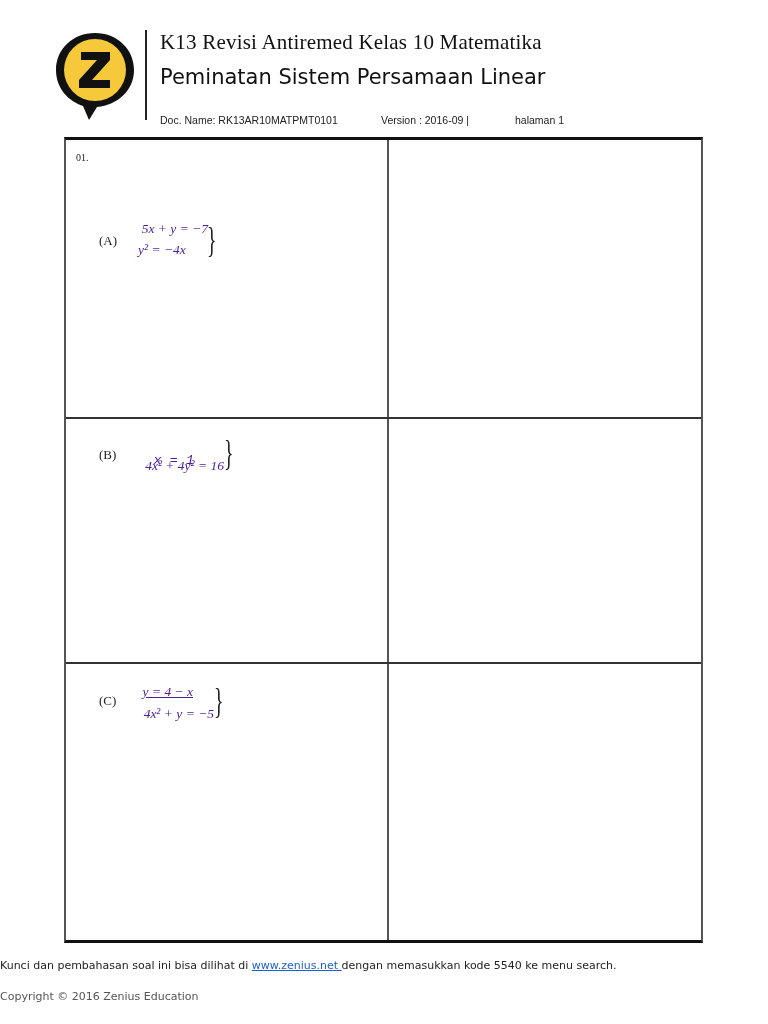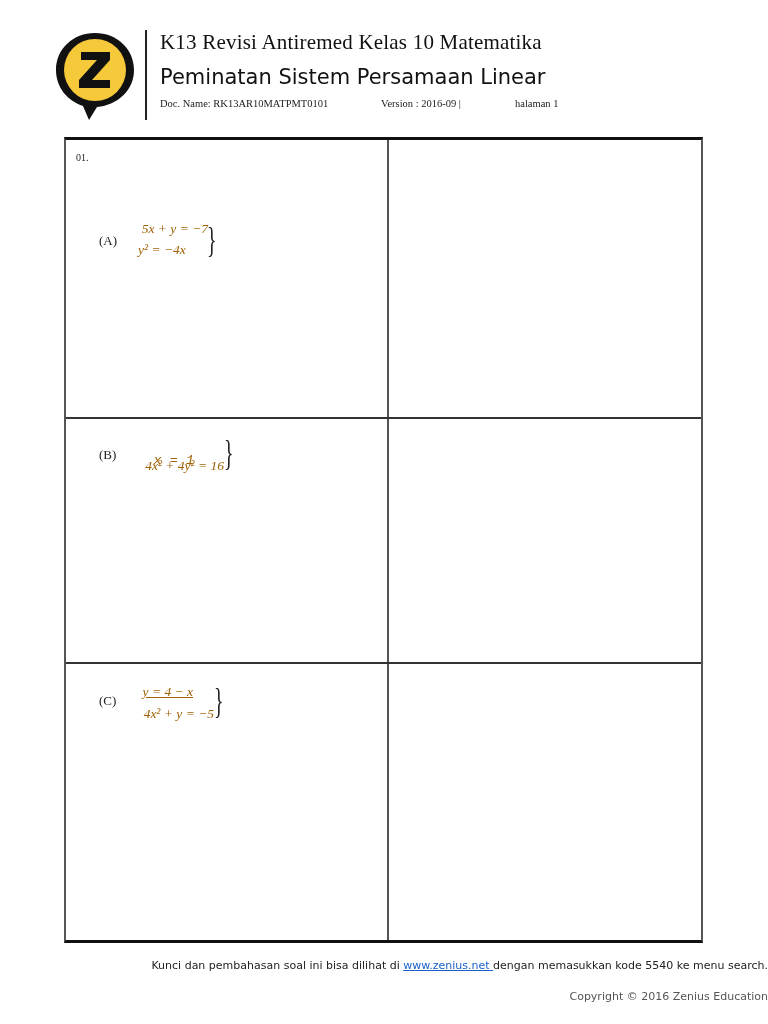--- a/index.html
+++ b/index.html
@@ -3,41 +3,41 @@
   <meta charset="utf-8">
   <style>
     html, body { margin: 0; padding: 0; background: #ffffff; }
     body { width: 768px; height: 1024px; position: relative; overflow: hidden; color: #111; }
 
     .logo { position: absolute; left: 53px; top: 30px; width: 84px; height: 92px; }
     .header-rule { position: absolute; left: 145px; top: 30px; width: 2px; height: 90px; background: #222; }
 
     .title { position: absolute; left: 160px; top: 30px; font-family: Liberation Serif, serif; font-size: 21px; letter-spacing: 0.2px; color: #111; white-space: nowrap; }
     .subtitle { position: absolute; left: 160px; top: 65px; font-family: "DejaVu Sans", sans-serif; font-size: 21px; color: #111; white-space: nowrap; }
-    .meta { position: absolute; left: 160px; top: 98px; font-family: Liberation Serif, serif; font-size: 10.5px; color: #222; white-space: nowrap; }
+    .meta { position: absolute; left: 160px; top: 114px; font-family: Liberation Sans, sans-serif; font-size: 10.5px; color: #222; white-space: nowrap; }
     .meta span { display: inline-block; }
     .meta .docname { width: 221px; }
     .meta .version { width: 134px; }
 
     .grid { position: absolute; left: 64px; top: 137px; width: 639px; height: 806px; box-sizing: border-box;
             border-top: 3px solid #111; border-bottom: 3px solid #111; border-left: 2px solid #555; border-right: 2px solid #555; }
     .vdiv { position: absolute; left: 321px; top: 0; width: 2px; height: 100%; background: #555; }
     .hdiv { position: absolute; left: 0; width: 100%; height: 2px; background: #333; }
     .hdiv.r1 { top: 277px; }
     .hdiv.r2 { top: 522px; }
 
     .qtext { position: absolute; font-family: "Liberation Serif", serif; font-size: 10px; color: #222; line-height: 17px; }
     .q-num { left: 10px; top: 9px; }
     .q-body { left: 32px; top: 9px; width: 270px; }
 
     .opt-label { position: absolute; font-family: "Liberation Serif", serif; font-size: 13px; color: #222; }
-    .eq { position: absolute; font-family: "Liberation Serif", serif; font-style: italic; font-size: 13.5px; color: #a16207; line-height: 17px; text-align: right; }
+    .eq { position: absolute; font-family: "Liberation Serif", serif; font-style: italic; font-size: 13.5px; color: #4c1d95; line-height: 17px; text-align: right; }
     .brace { position: absolute; font-family: "Liberation Serif", serif; font-size: 36px; line-height: 36px; color: #222; transform: scaleX(0.55); transform-origin: left center; }
 
-    .footer { position: absolute; left: 0; width: 768px; text-align: right; font-family: "DejaVu Sans", sans-serif; font-size: 11px; color: #222; }
+    .footer { position: absolute; left: 0; width: 768px; text-align: left; font-family: "DejaVu Sans", sans-serif; font-size: 11px; color: #222; }
     .footer.l1 { top: 959px; }
     .footer.l2 { top: 977px; color: #555; margin-top: 13px; }
     .footer a { color: #1a5fc9; text-decoration: underline; }
   </style>
 </head>
 <body>
 
 <div class="logo">
   <svg width="84" height="92" viewBox="0 0 84 92">
     <path d="M42 3 C20 3 3 19 3 40 C3 58 15 71 30 76 L36 90 L44 77 C65 75 81 60 81 40 C81 19 64 3 42 3 Z" fill="#111"></path>

